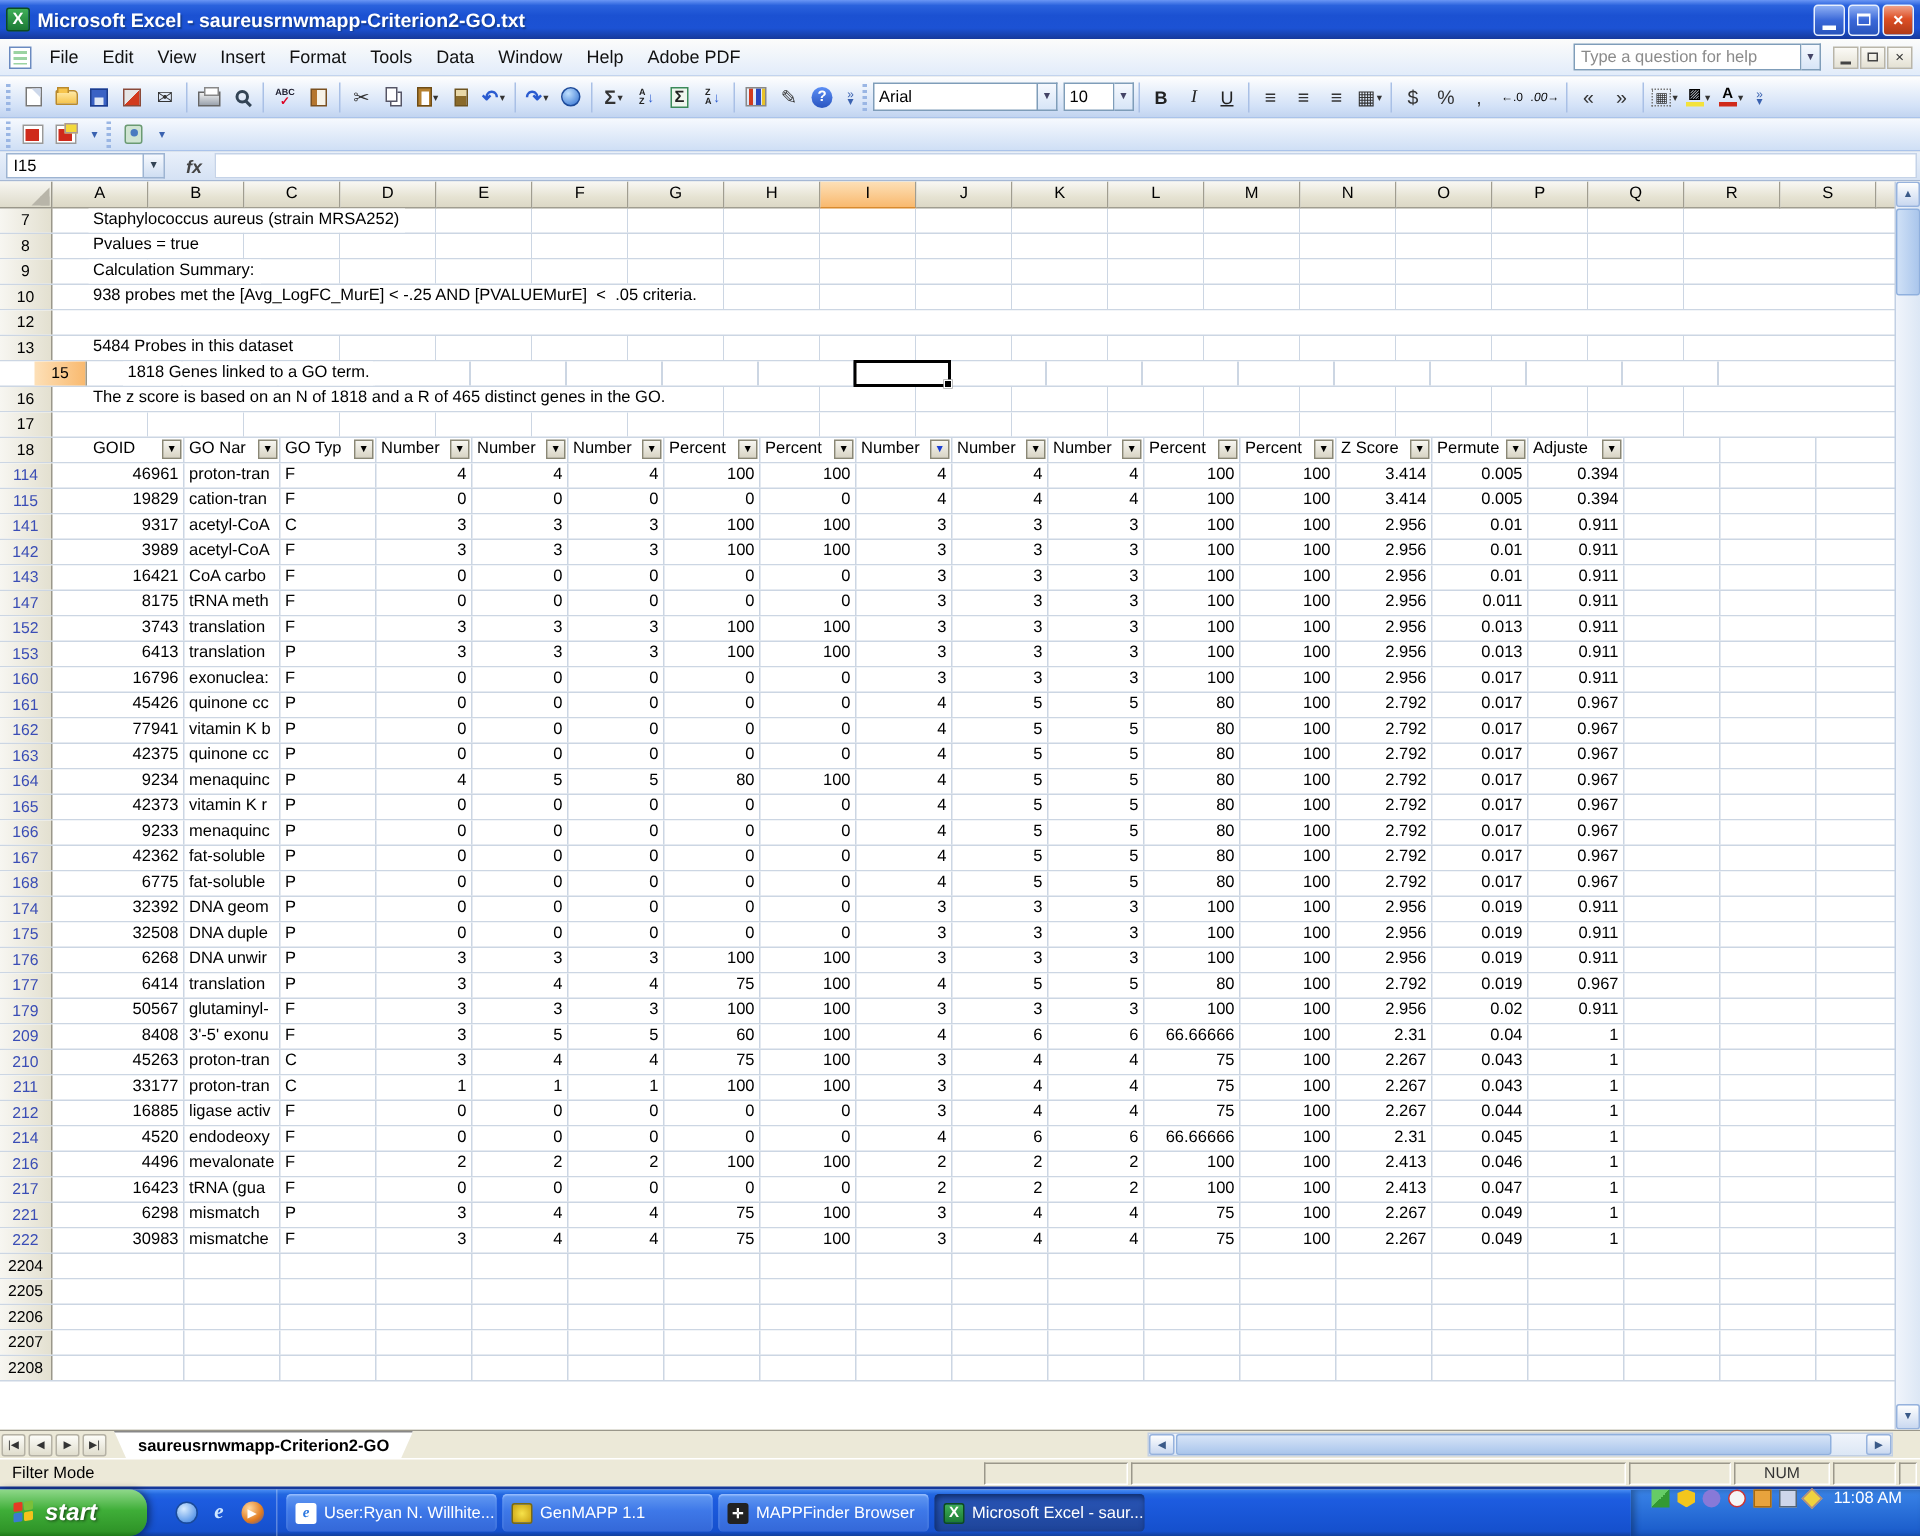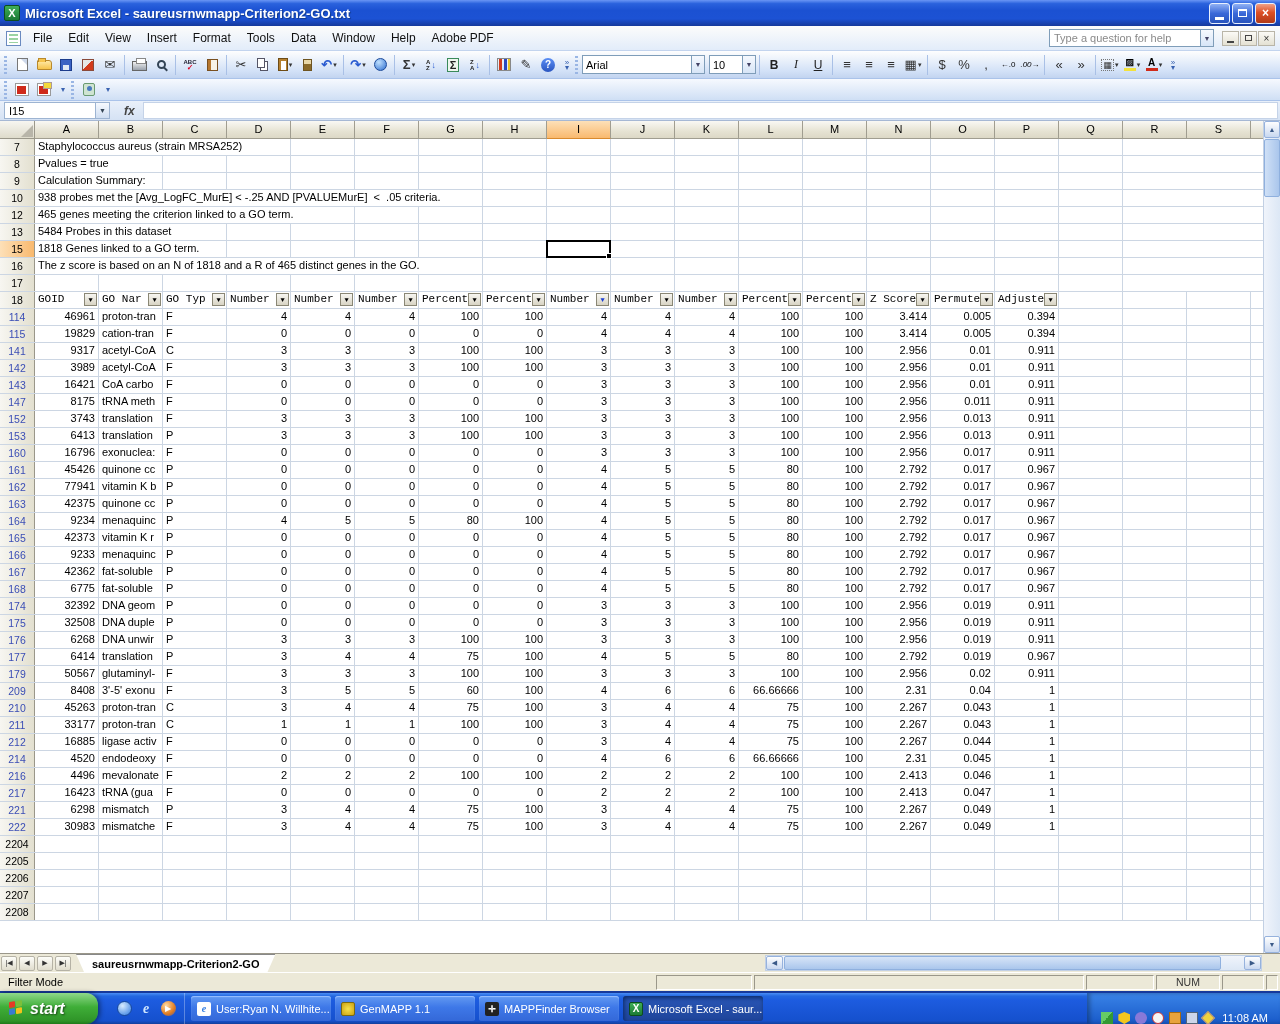--- a/index.html
+++ b/index.html
@@ -100,28 +100,28 @@
   .corner{width:35px;height:18px;background:linear-gradient(180deg,#f7f6f1,#dedbcb);border-right:1px solid #9a978a;border-bottom:1px solid #9a978a;position:relative;}
   .corner::after{content:'';position:absolute;right:1px;bottom:1px;border:6px solid transparent;border-right-color:#b8b5a9;border-bottom-color:#b8b5a9;width:0;height:0;}
   .colhead{width:64px;height:18px;font-size:11px;text-align:center;line-height:17px;color:#000;
     background:linear-gradient(180deg,#f9f8f4,#e6e3d3 60%,#dcd8c6);border-right:1px solid #a09d90;border-bottom:1px solid #a09d90;}
   .colhead.active{background:linear-gradient(180deg,#fde0b8,#f9b96e);border-bottom:1px solid #d88a2e;}
   .headfill{flex:1;background:linear-gradient(180deg,#f9f8f4,#dcd8c6);border-bottom:1px solid #a09d90;}
   .grow{display:flex;height:17px;border-bottom:1px solid #ccd6e3;background:#fff;}
   .rowhead{width:35px;font-size:10.5px;text-align:center;line-height:16px;color:#000;flex:none;
     background:linear-gradient(90deg,#f7f6f1,#e3e0d0);border-right:1px solid #9a978a;}
   .rowhead.blue{color:#3a4db5;}
-  .rowhead.active{background:linear-gradient(90deg,#fde0b8,#f9b96e);}
-  .rowbody{position:relative;width:1140px;flex:none;display:flex;}
+  .rowhead.active{background:linear-gradient(90deg,#fde0b8,#f9b96e);margin-left:23px;}
+  .rowbody{position:relative;width:1140px;flex:none;display:flex;padding-left:24px;}
   .rowbody.info{background:repeating-linear-gradient(90deg,transparent 0 63px,#ccd6e3 63px 64px);}
   .spill{position:relative;display:inline-block;background:#fff;height:16px;line-height:15px;font-size:11px;padding:0 4px 0 3px;white-space:pre;z-index:1;}
   .gcell{width:64px;height:16px;flex:none;border-right:1px solid #ccd6e3;font-size:11px;line-height:15px;overflow:hidden;white-space:nowrap;padding:0 3px;}
   .gcell.r{text-align:right;}
   .gcell.l{text-align:left;}
-  .fcell{position:relative;padding:0 0 0 3px;font-family:Liberation Mono, monospace;}
+  .fcell{position:relative;padding:0 0 0 3px;}
   .flabel{display:block;margin-right:13px;overflow:hidden;}
   .fbtn{position:absolute;right:1px;top:1px;width:13px;height:13px;font-size:7px;line-height:12px;text-align:center;color:#000;
     background:linear-gradient(180deg,#f7f6f1,#d8d4c4);border:1px solid #8a8775;}
   .fbtn.blue{color:#1b3fd4;font-weight:bold;}
   .activecell{position:absolute;left:511px;top:-1px;width:65px;height:18px;border:2px solid #000;z-index:3;}
   .activecell::after{content:'';position:absolute;right:-3px;bottom:-3px;width:4px;height:4px;background:#000;border:1px solid #fff;}
 
   
   .vscroll{position:absolute;top:0;right:0;width:17px;height:832px;background:linear-gradient(90deg,#f0f4fb,#dce7f5);border-left:1px solid #c2d0e4;
     display:flex;flex-direction:column;z-index:5;}
@@ -167,21 +167,21 @@
   .tasks{display:flex;align-items:center;}
   .task{width:140px;height:25px;margin:0 2px;display:flex;align-items:center;gap:5px;padding:0 6px;color:#fff;font-size:11px;white-space:nowrap;overflow:hidden;
     background:linear-gradient(180deg,#639af2,#3e78e8 45%,#3468d8);border-radius:3px;box-shadow:inset 0 1px 1px #9bc0ff;}
   .task.active{background:linear-gradient(180deg,#2a57b8,#1e4499);box-shadow:inset 1px 2px 4px #0c2a66;}
   .tki{width:14px;height:14px;flex:none;border-radius:2px;display:flex;align-items:center;justify-content:center;font-size:10px;font-weight:bold;color:#fff;}
   .tki-ie{background:#fff;color:#2f7ae0;font-style:italic;font-family:"Liberation Serif",serif;}
   .tki-genmapp{background:radial-gradient(circle,#f7e24a,#caa012);border:1px solid #7a6a10;}
   .tki-mappfinder{background:#222;}
   .tki-mappfinder::after{content:'✛';color:#fff;font-size:9px;}
   .tki-excel{background:linear-gradient(180deg,#3fae58,#1c7a35);border:1px solid #0c4d1e;}
-  .tray{margin-left:auto;display:flex;align-items:flex-end;gap:5px;padding:0 12px 0 14px;color:#fff;font-size:11px;
+  .tray{margin-left:auto;display:flex;align-items:flex-start;gap:5px;padding:0 12px 0 14px;color:#fff;font-size:11px;
     background:linear-gradient(180deg,#3a84e8,#1859c8);box-shadow:inset 3px 0 4px rgba(0,0,0,.3);}
   .ti{width:12px;height:12px;flex:none;}
   .ti-graphics{background:linear-gradient(135deg,#6c6 0 50%,#393 50%);}
   .ti-security{background:#f3c61d;clip-path:polygon(50% 0,100% 20%,100% 70%,50% 100%,0 70%,0 20%);}
   .ti-volume{background:#8879d8;border-radius:50%;}
   .ti-messenger{background:#f5f5f5;border-radius:50%;border:1px solid #c33;}
   .ti-mail{background:#e8a33d;border:1px solid #a86a10;}
   .ti-display{background:#cdd6ea;border:1px solid #567;}
   .ti-update{background:#efd23f;transform:rotate(45deg);width:10px;height:10px;border:1px solid #a88;}
   .clock{margin-left:4px;}
@@ -472,23 +472,20 @@
         </div>
       </div>
       <div class="grow">
         <div class="rowhead">10</div>
         <div class="rowbody info">
           <span class="spill">938 probes met the [Avg_LogFC_MurE] &lt; -.25 AND [PVALUEMurE]  &lt;  .05 criteria.</span>
         </div>
       </div>
       <div class="grow">
         <div class="rowhead">12</div>
-        <div class="rowbody info">
-          <span class="spill">465 genes meeting the criterion linked to a GO term.</span>
-        </div>
       </div>
       <div class="grow">
         <div class="rowhead">13</div>
         <div class="rowbody info">
           <span class="spill">5484 Probes in this dataset</span>
         </div>
       </div>
       <div class="grow">
         <div class="rowhead active">15</div>
         <div class="rowbody info">

